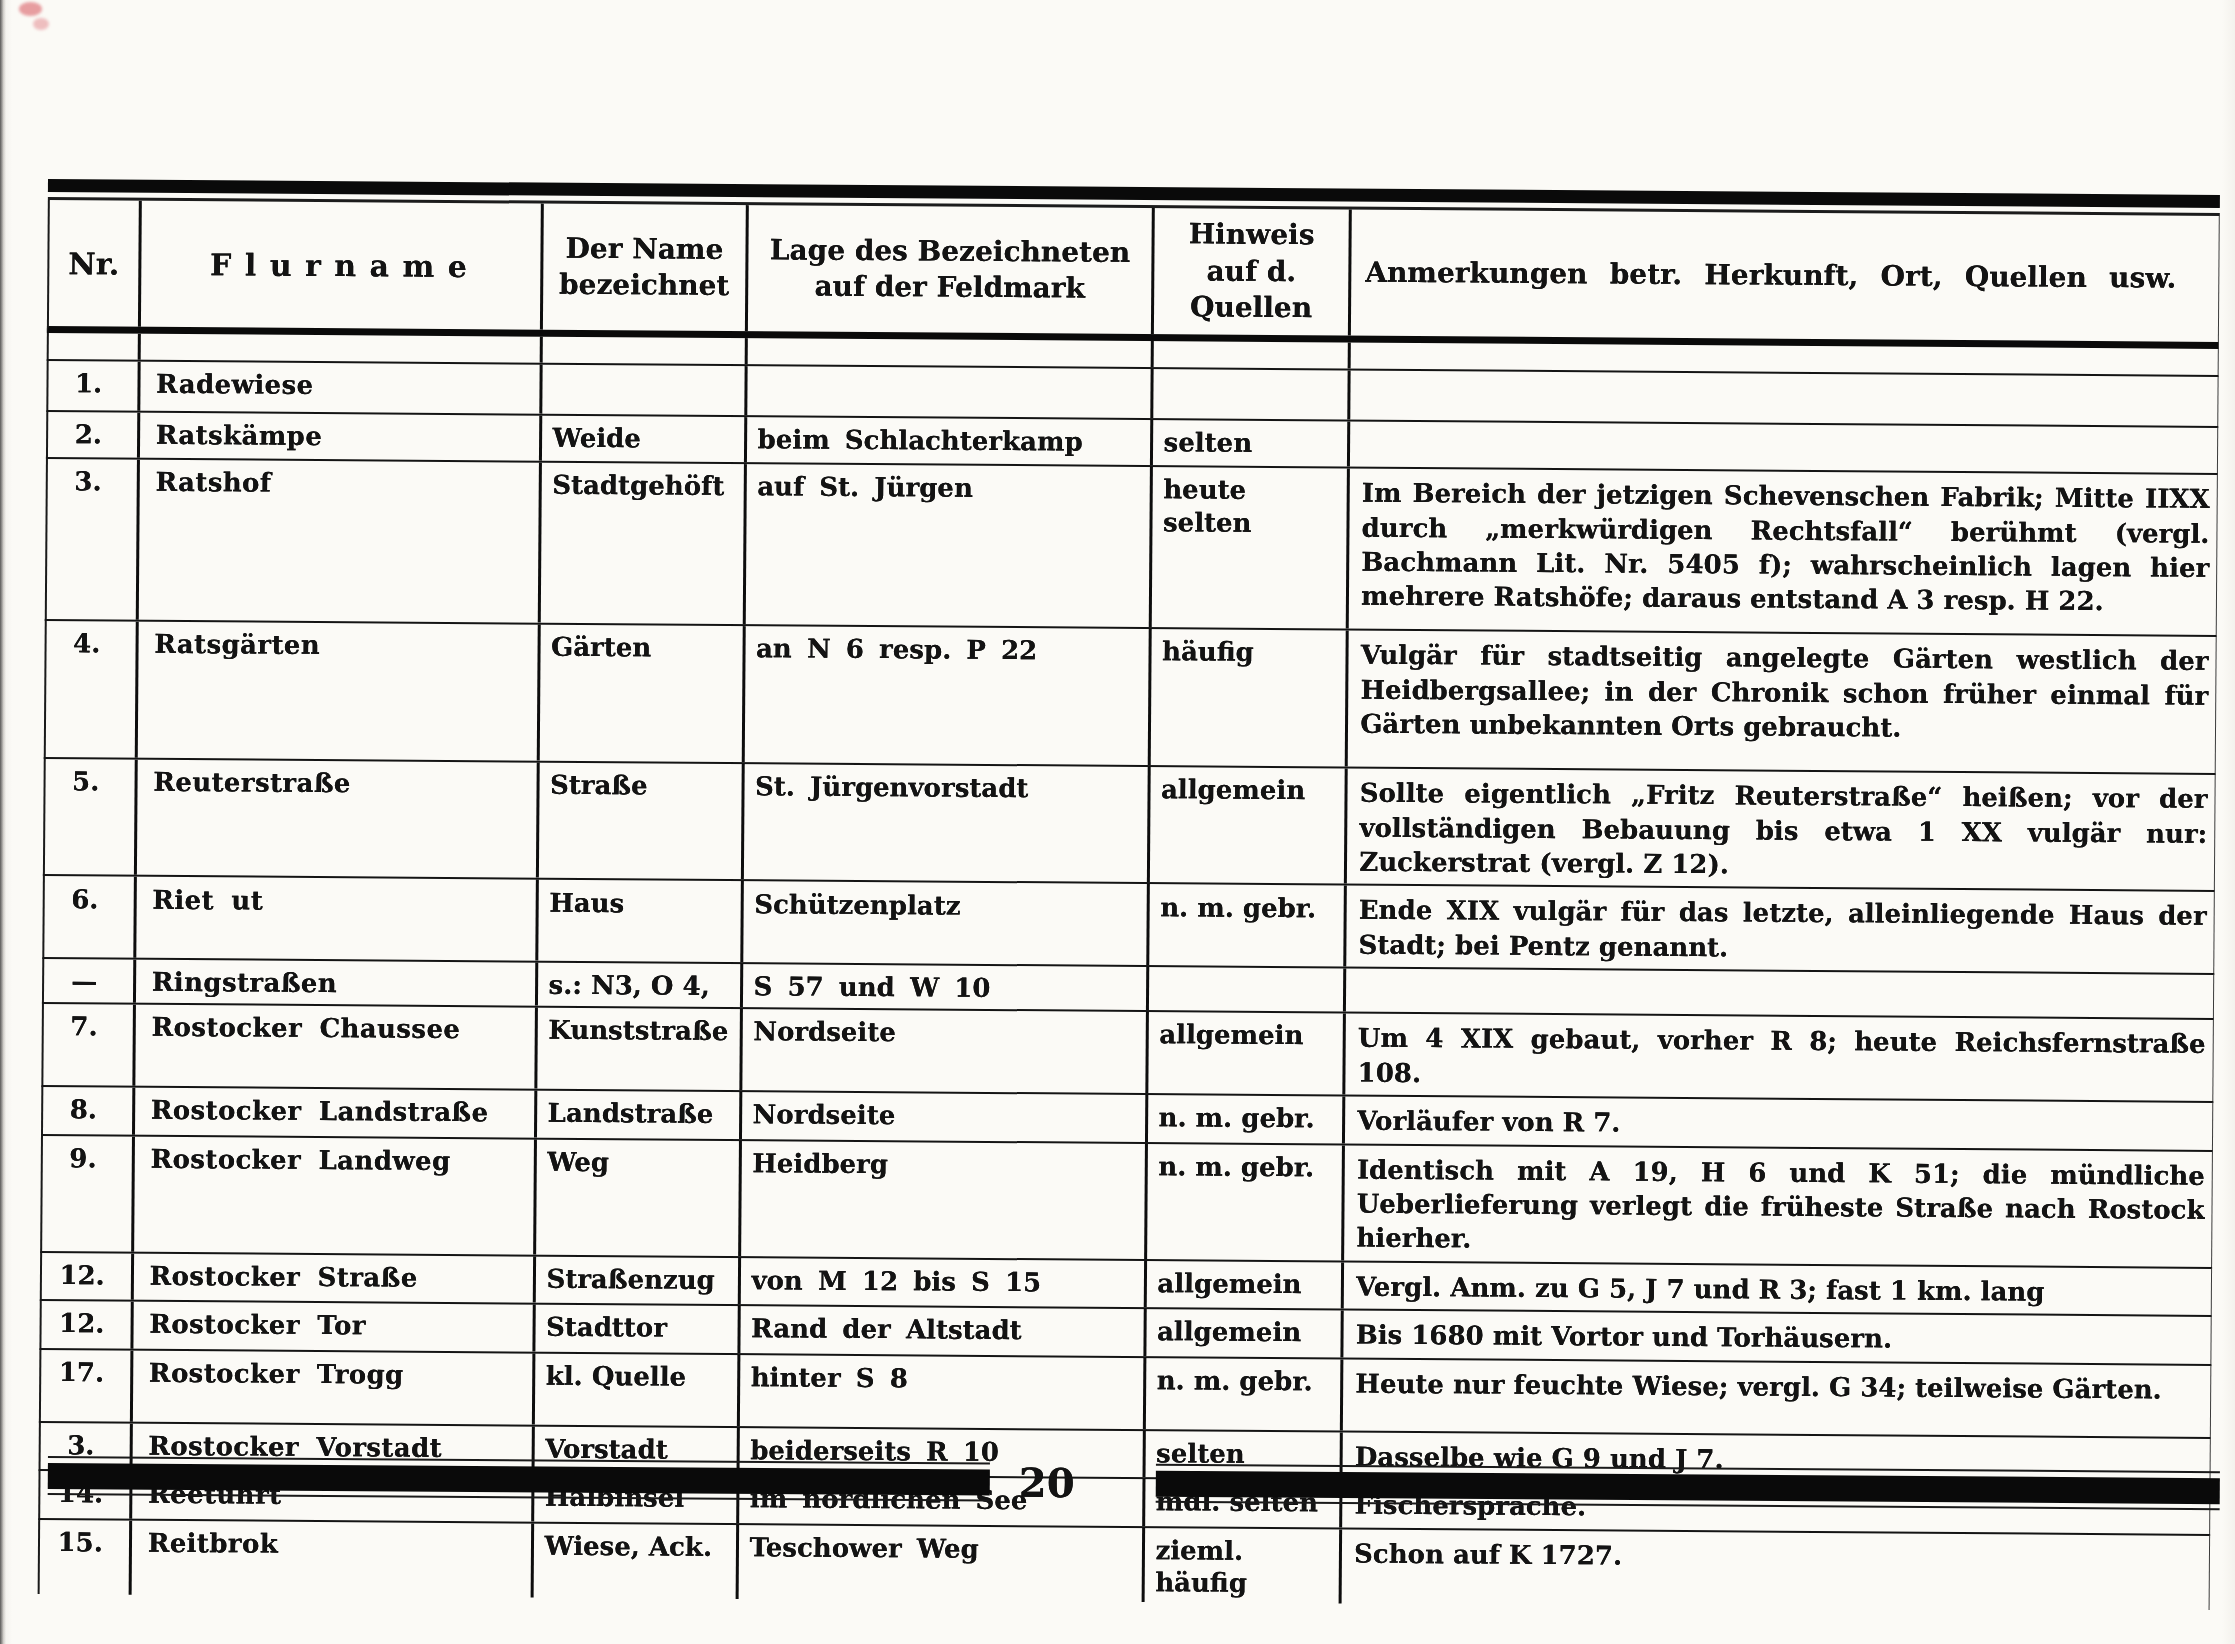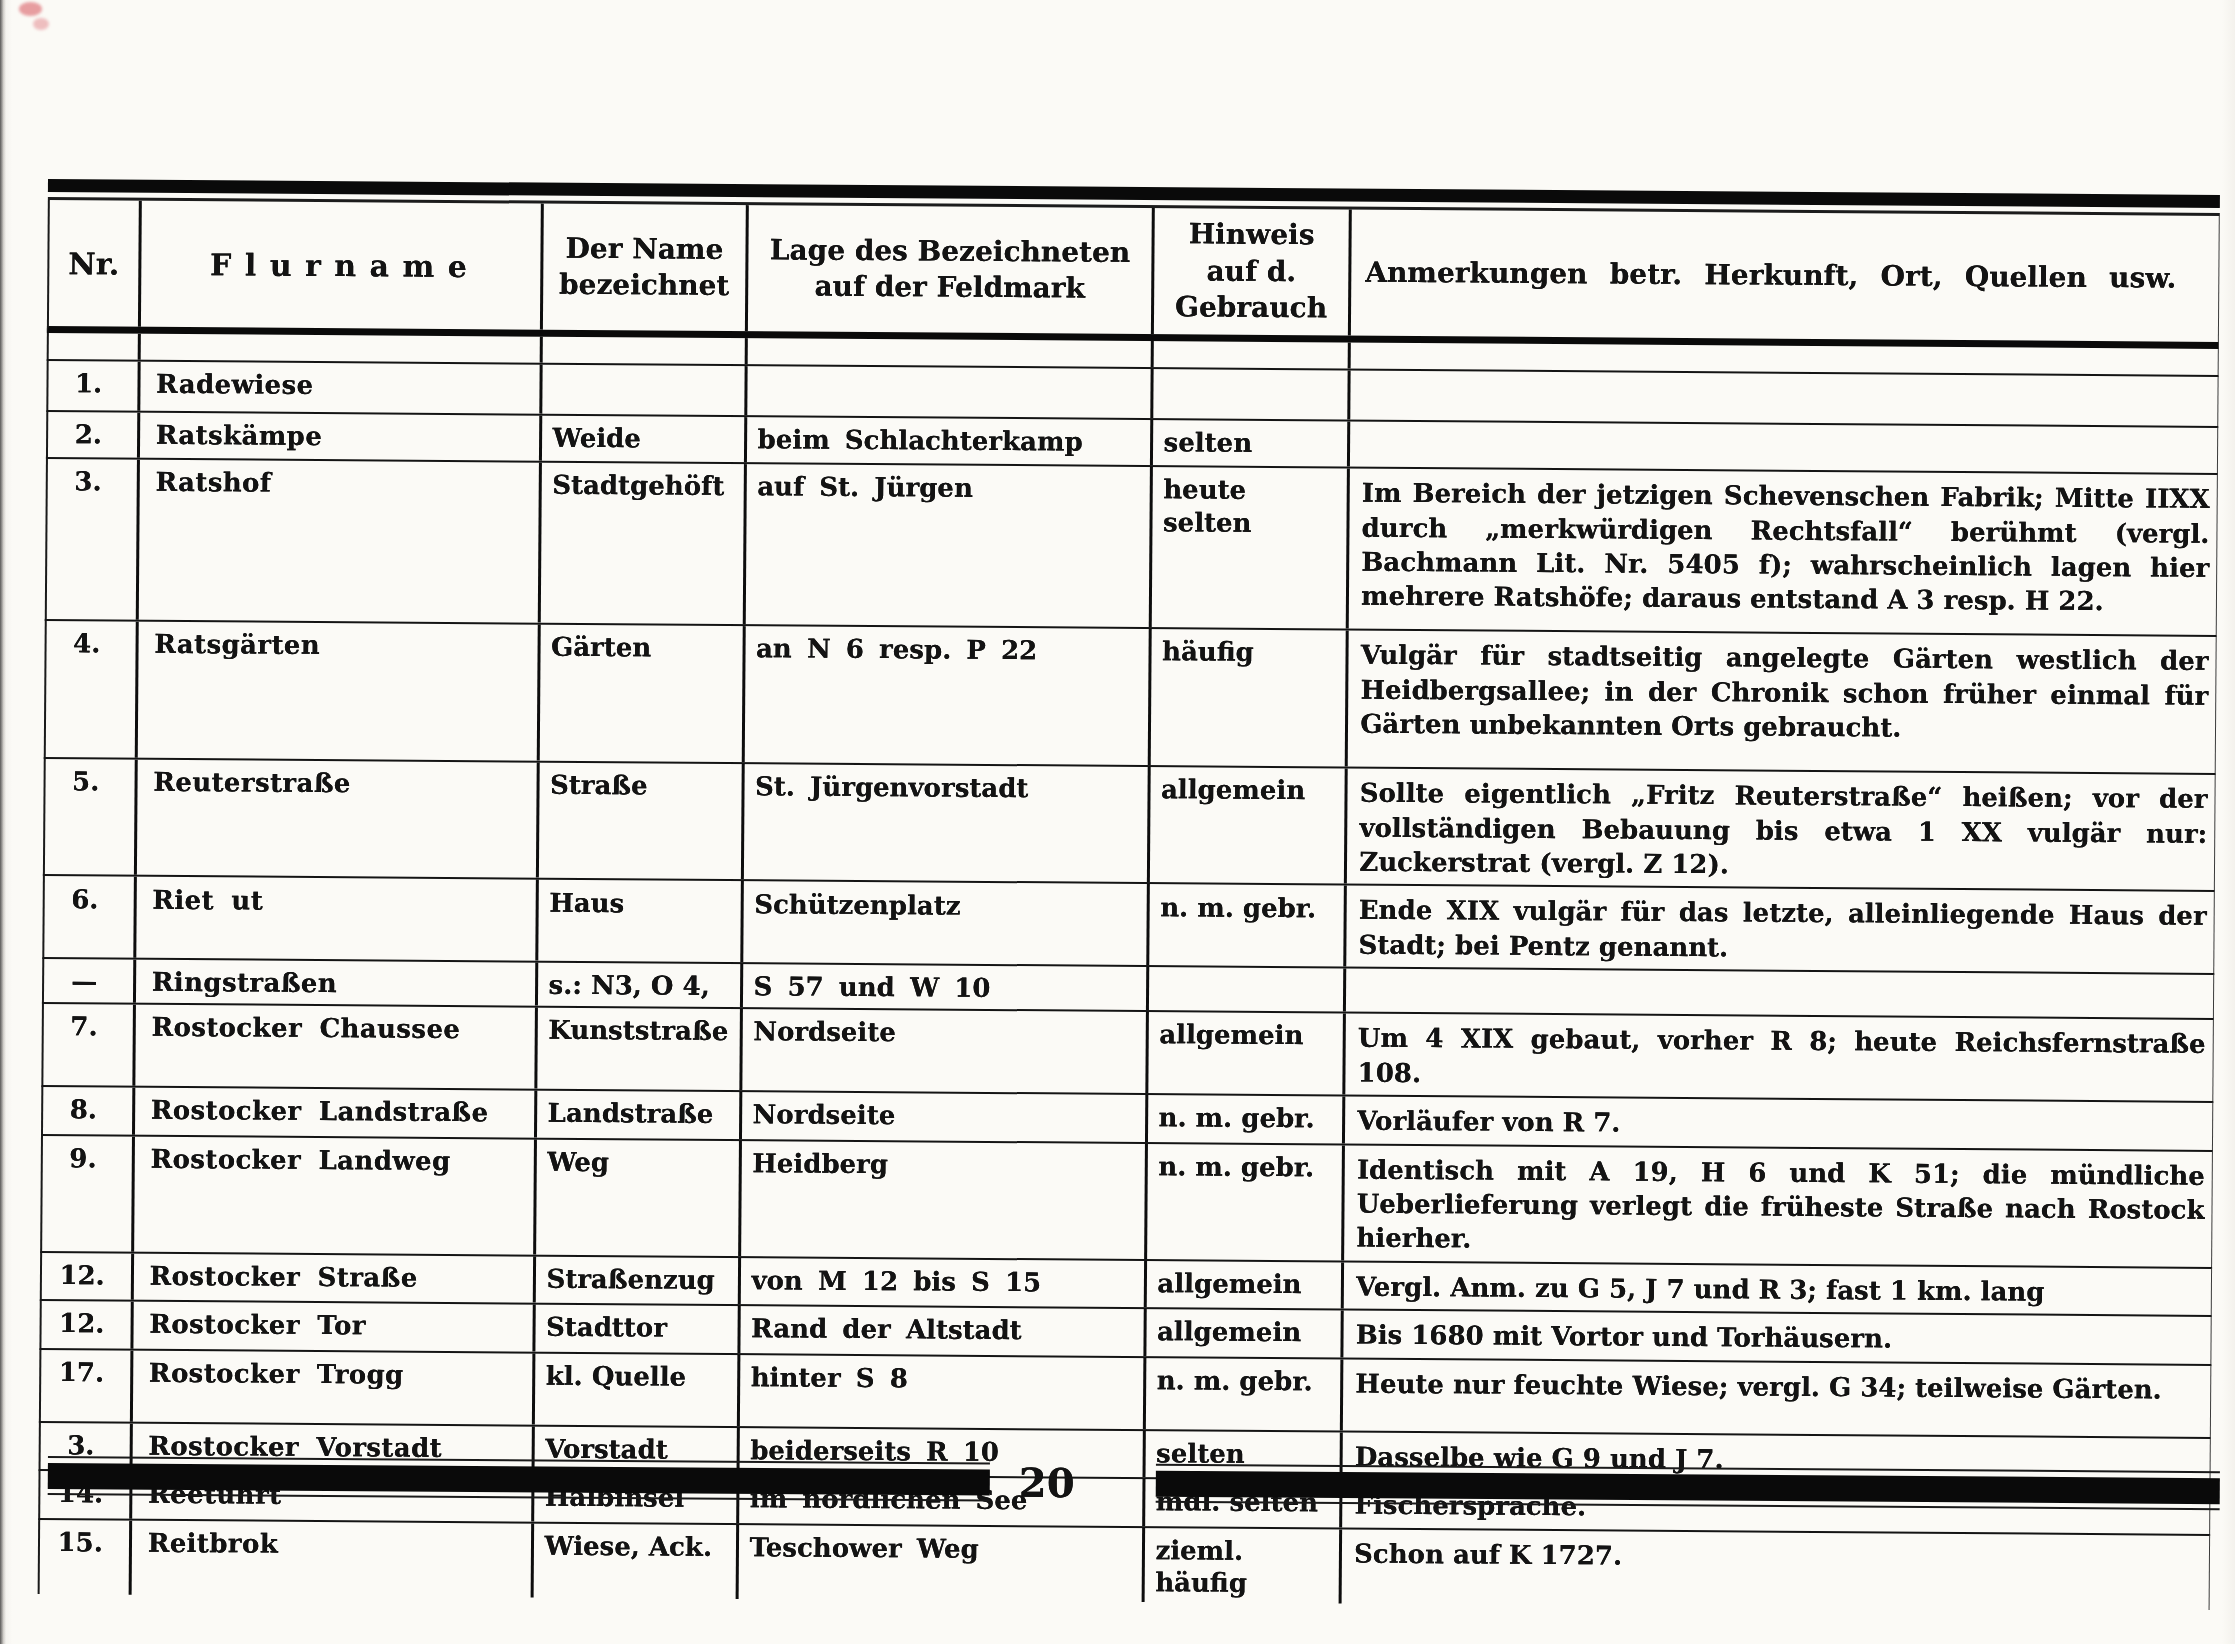--- a/index.html
+++ b/index.html
@@ -100,21 +100,21 @@
     <div class="toprule">
       <div class="bar"></div>
       <div class="thin"></div>
     </div>
 
     <div class="thead">
       <div class="th nr">Nr.</div>
       <div class="th fl">Flurname</div>
       <div class="th bz">Der Name bezeichnet</div>
       <div class="th lg">Lage des Bezeichneten auf der Feldmark</div>
-      <div class="th hw">Hinweis auf d. Gebrauch</div>
+      <div class="th hw">Hinweis auf d. Quellen</div>
       <div class="th an">Anmerkungen betr. Herkunft, Ort, Quellen usw.</div>
     </div>
 
     <div class="tbody">
       <div class="trow spacer">
         <div class="td nr"></div>
         <div class="td fl"></div>
         <div class="td bz"></div>
         <div class="td lg"></div>
         <div class="td hw"></div>

